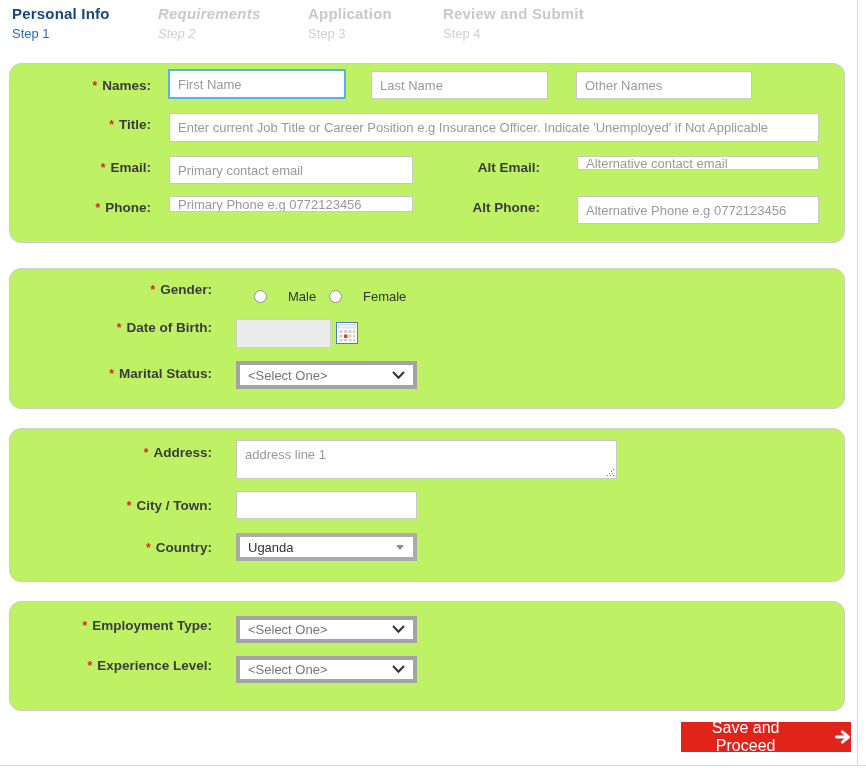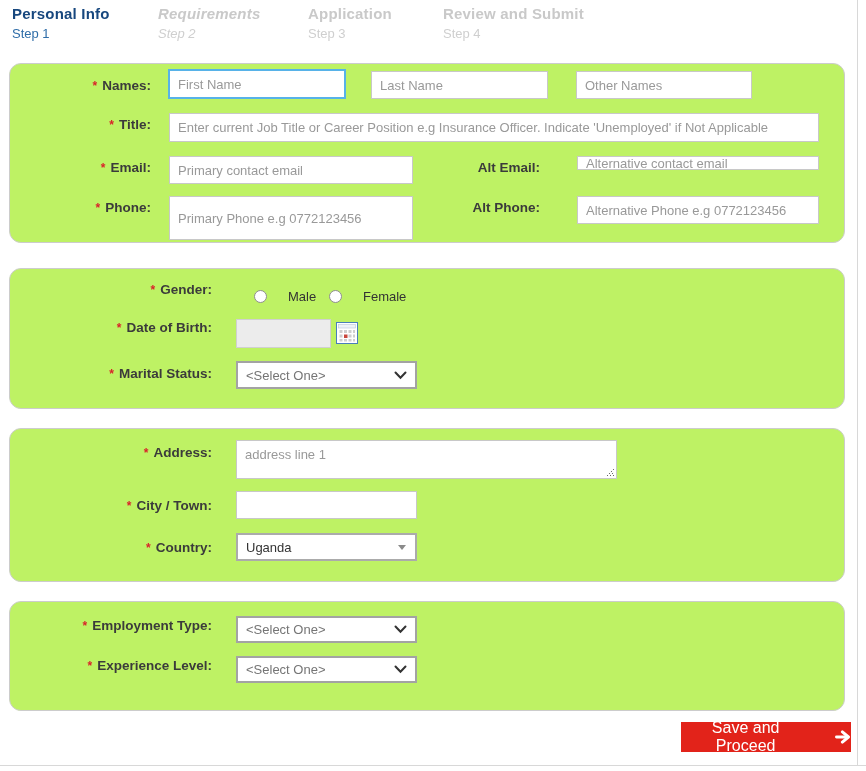--- a/index.html
+++ b/index.html
@@ -30,21 +30,21 @@
          color:#3b3b3b; line-height:16px; white-space:nowrap; }
   .req { color:#d9232a; font-weight:bold; margin-right:5px; font-size:12px; }
 
   .txt { position:absolute; border:1px solid #c8c8c8; background:#fff;
          font-family:"Liberation Sans", sans-serif; font-size:13px; color:#333;
          padding:0 8px; outline:none; }
   .txt::placeholder { color:#999; opacity:1; }
   .txt.focused { border:2px solid #57b2e8; }
 
   
-  .sel { position:absolute; border:2px solid #a3a3a3; background:#fff;
+  .sel { position:absolute; border:4px solid #a3a3a3; background:#fff;
          display:flex; align-items:center; cursor:pointer; }
   .sel .sel-value { font-size:13px; color:#757575; padding-left:8px; flex:1;
                     white-space:nowrap; overflow:hidden; }
   .sel .chev { margin-right:8px; display:flex; align-items:center; }
   .sel.dark .sel-value { color:#333; }
   .tri { width:0; height:0; border-left:4px solid transparent;
          border-right:4px solid transparent; border-top:5px solid #8a8a8a;
          margin-right:9px; }
 
   
@@ -106,21 +106,21 @@
 
   <div class="lbl" style="left:0;width:141px;top:53px;"><span class="req">*</span><span>Title:</span></div>
   <input class="txt" style="left: 159px; top: 49px; width: 650px; height: 29px;" placeholder="Enter current Job Title or Career Position e.g Insurance Officer. Indicate 'Unemployed' if Not Applicable">
 
   <div class="lbl" style="left:0;width:141px;top:96px;"><span class="req">*</span><span>Email:</span></div>
   <input class="txt" style="left: 159px; top: 92px; width: 244px; height: 28px;" placeholder="Primary contact email">
   <div class="lbl" style="left:400px;width:130px;top:96px;"><span>Alt Email:</span></div>
   <input class="txt" style="left: 567px; top: 92px; width: 242px; height: 14px;" placeholder="Alternative contact email">
 
   <div class="lbl" style="left:0;width:141px;top:136px;"><span class="req">*</span><span>Phone:</span></div>
-  <input class="txt" style="left: 159px; top: 132px; width: 244px; height: 44px;" placeholder="Primary Phone e.g 0772123456">
+  <input class="txt" style="left: 159px; top: 132px; width: 244px; height: 16px;" placeholder="Primary Phone e.g 0772123456">
   <div class="lbl" style="left:400px;width:130px;top:136px;"><span>Alt Phone:</span></div>
   <input class="txt" style="left: 567px; top: 132px; width: 242px; height: 28px;" placeholder="Alternative Phone e.g 0772123456">
 </div>
 
 <div class="box box2">
   <div class="lbl" style="left:0;width:202px;top:13px;"><span class="req">*</span><span>Gender:</span></div>
   <label class="radio-opt" style="left:244px;top:20px;">
     <span class="radio-circle"></span>
     <span class="radio-text">Male</span>
   </label>

